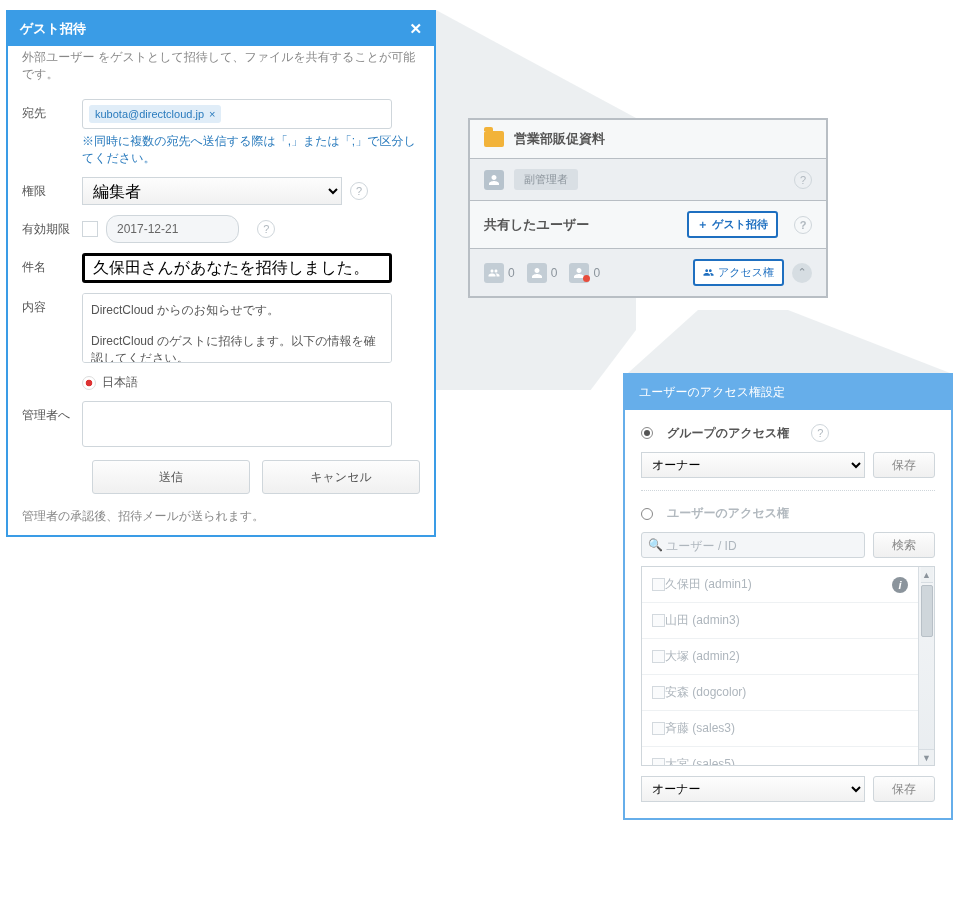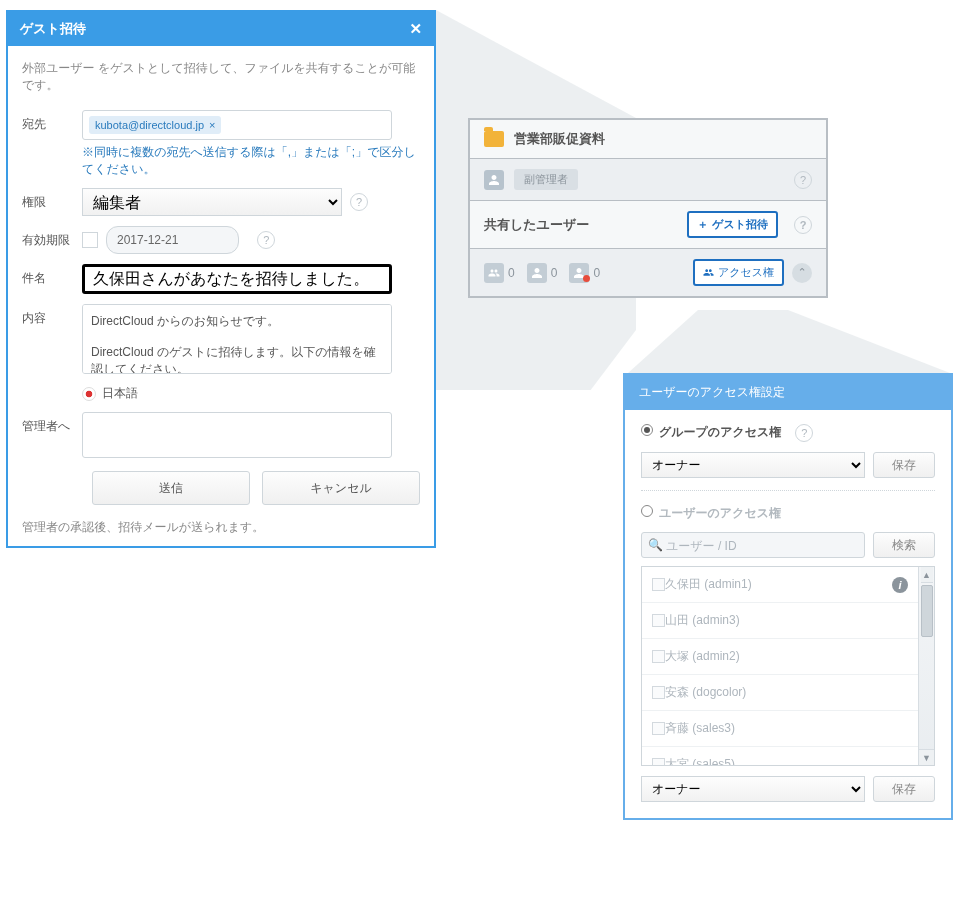--- a/index.html
+++ b/index.html
@@ -2,21 +2,21 @@
 <html><head>
 <meta charset="utf-8">
 <style>
   * { box-sizing: border-box; margin: 0; padding: 0; font-family: "Meiryo", "Hiragino Sans", Arial, sans-serif; }
   body { background: #fff; width: 960px; height: 900px; position: relative; }
 
   
   .dlg-invite { position: absolute; left: 6px; top: 10px; width: 430px; border: 2px solid #3a9ce6; background: #fff; }
   .dlg-head { background: #3a9ce6; color: #fff; font-size: 13px; font-weight: bold; padding: 8px 12px; display: flex; justify-content: space-between; align-items: center; }
   .dlg-close { cursor: pointer; font-size: 15px; }
-  .dlg-body { padding: 14px 14px 10px 14px; font-size: 12px; color: #555; }
+  .dlg-body { padding: 3px 14px 10px 14px; font-size: 12px; color: #555; }
   .intro { color: #888; margin-bottom: 16px; }
   .row { display: flex; margin-bottom: 10px; align-items: flex-start; }
   .row .lbl { width: 60px; padding-top: 6px; color: #555; }
   .row .fld { flex: 1; position: relative; }
   .chip-box { border: 1px solid #cfd6db; border-radius: 3px; padding: 5px 6px; width: 310px; min-height: 30px; }
   .chip { display: inline-flex; align-items: center; background: #e0edf8; color: #2a7bbd; font-size: 11px; padding: 3px 6px; border-radius: 3px; }
   .chip .x { margin-left: 5px; color: #2a7bbd; cursor: pointer; }
   .hint { color: #2a7bbd; font-size: 12px; margin-top: 4px; }
   .sel-perm { width: 260px; height: 28px; border: 1px solid #cfd6db; padding: 0 6px; font-size: 16px; background: linear-gradient(#fdfdfd,#f1f1f1); }
   .help { display:inline-flex; align-items:center; justify-content:center; width:18px; height:18px; border:1px solid #cfd6db; border-radius:50%; color:#b0b8bf; font-size:11px; margin-left:8px; }
@@ -49,21 +49,21 @@
   .stat { display:flex; align-items:center; gap:4px; color:#8b949c; font-size:12px; }
   .mini-ico { width:20px; height:20px; background:#c3cdd5; border-radius:3px; display:flex; align-items:center; justify-content:center; }
   .mini-ico svg { fill:#fff; }
   .red-dot { width:7px; height:7px; background:#e74c3c; border-radius:50%; position:absolute; }
   .chev-circle { width:20px; height:20px; border-radius:50%; background:#d6dde2; display:flex; align-items:center; justify-content:center; color:#8b949c; font-size:11px; }
 
   
   .panel-perm { position:absolute; left:623px; top:373px; width:330px; border:2px solid #66aeea; background:#fff; }
   .perm-head { background:#66aeea; color:#fff; font-size:12px; padding:9px 14px; }
   .perm-body { padding:14px 16px 16px 16px; font-size:12px; color:#555; }
-  .radio-row { display:flex; align-items:flex-start; gap:6px; margin-bottom:10px; }
+  .radio-row { display:flex; align-items:center; gap:14px; margin-bottom:10px; }
   .radio { width:12px; height:12px; border:1px solid #888; border-radius:50%; display:inline-flex; align-items:center; justify-content:center; }
   .radio.on:after { content:""; width:6px; height:6px; background:#555; border-radius:50%; }
   .bold { font-weight:bold; }
   .sel-row { display:flex; gap:8px; align-items:center; margin-bottom:12px; }
   .sel-owner { flex:1; height:26px; border:1px solid #cfd6db; background:linear-gradient(#fdfdfd,#f1f1f1); font-size:12px; padding:0 6px; }
   .btn-save { width:62px; height:26px; border:1px solid #cfd6db; border-radius:3px; background:linear-gradient(#fdfdfd,#f0f0f0); color:#888; font-size:12px; cursor:pointer; }
   .sep { border:none; border-top:1px dotted #cfd6db; margin:4px 0 14px 0; }
   .dim { color:#b2b9bf; }
   .search-row { display:flex; gap:8px; align-items:center; margin:10px 0 8px 0; }
   .search-box { flex:1; height:26px; border:1px solid #cfd6db; background:#f4f6f8; border-radius:3px; position:relative; }

